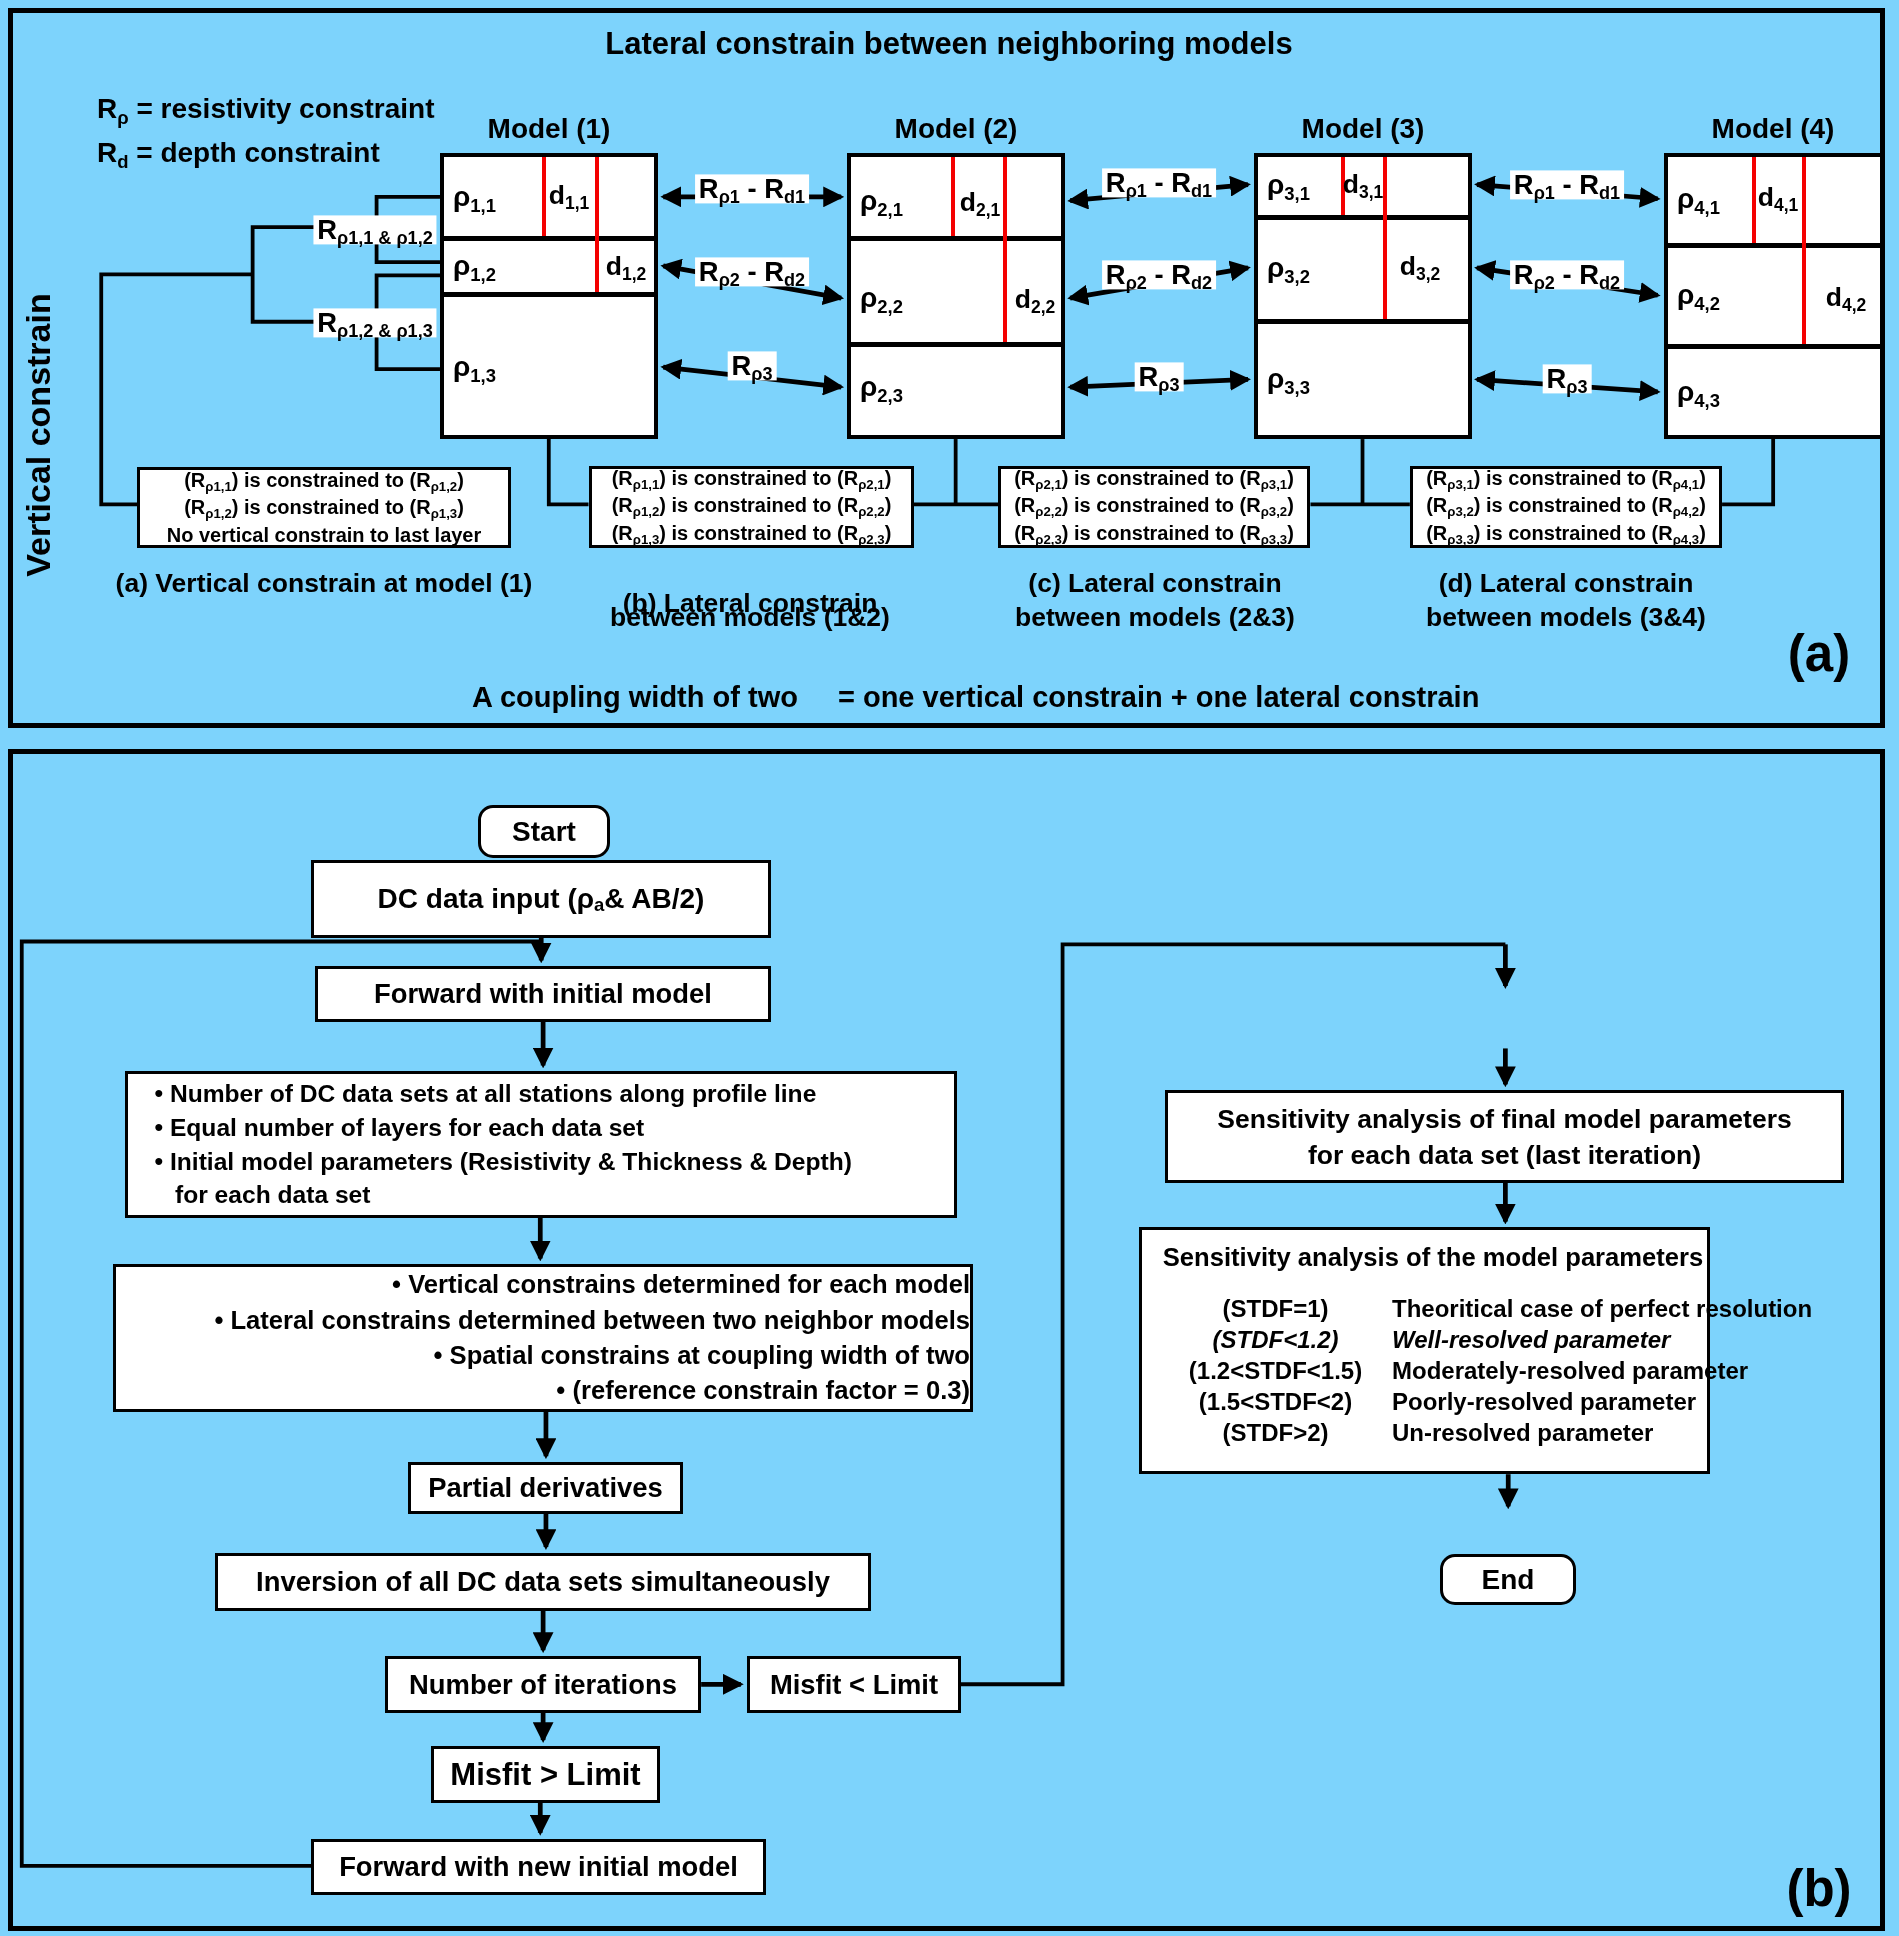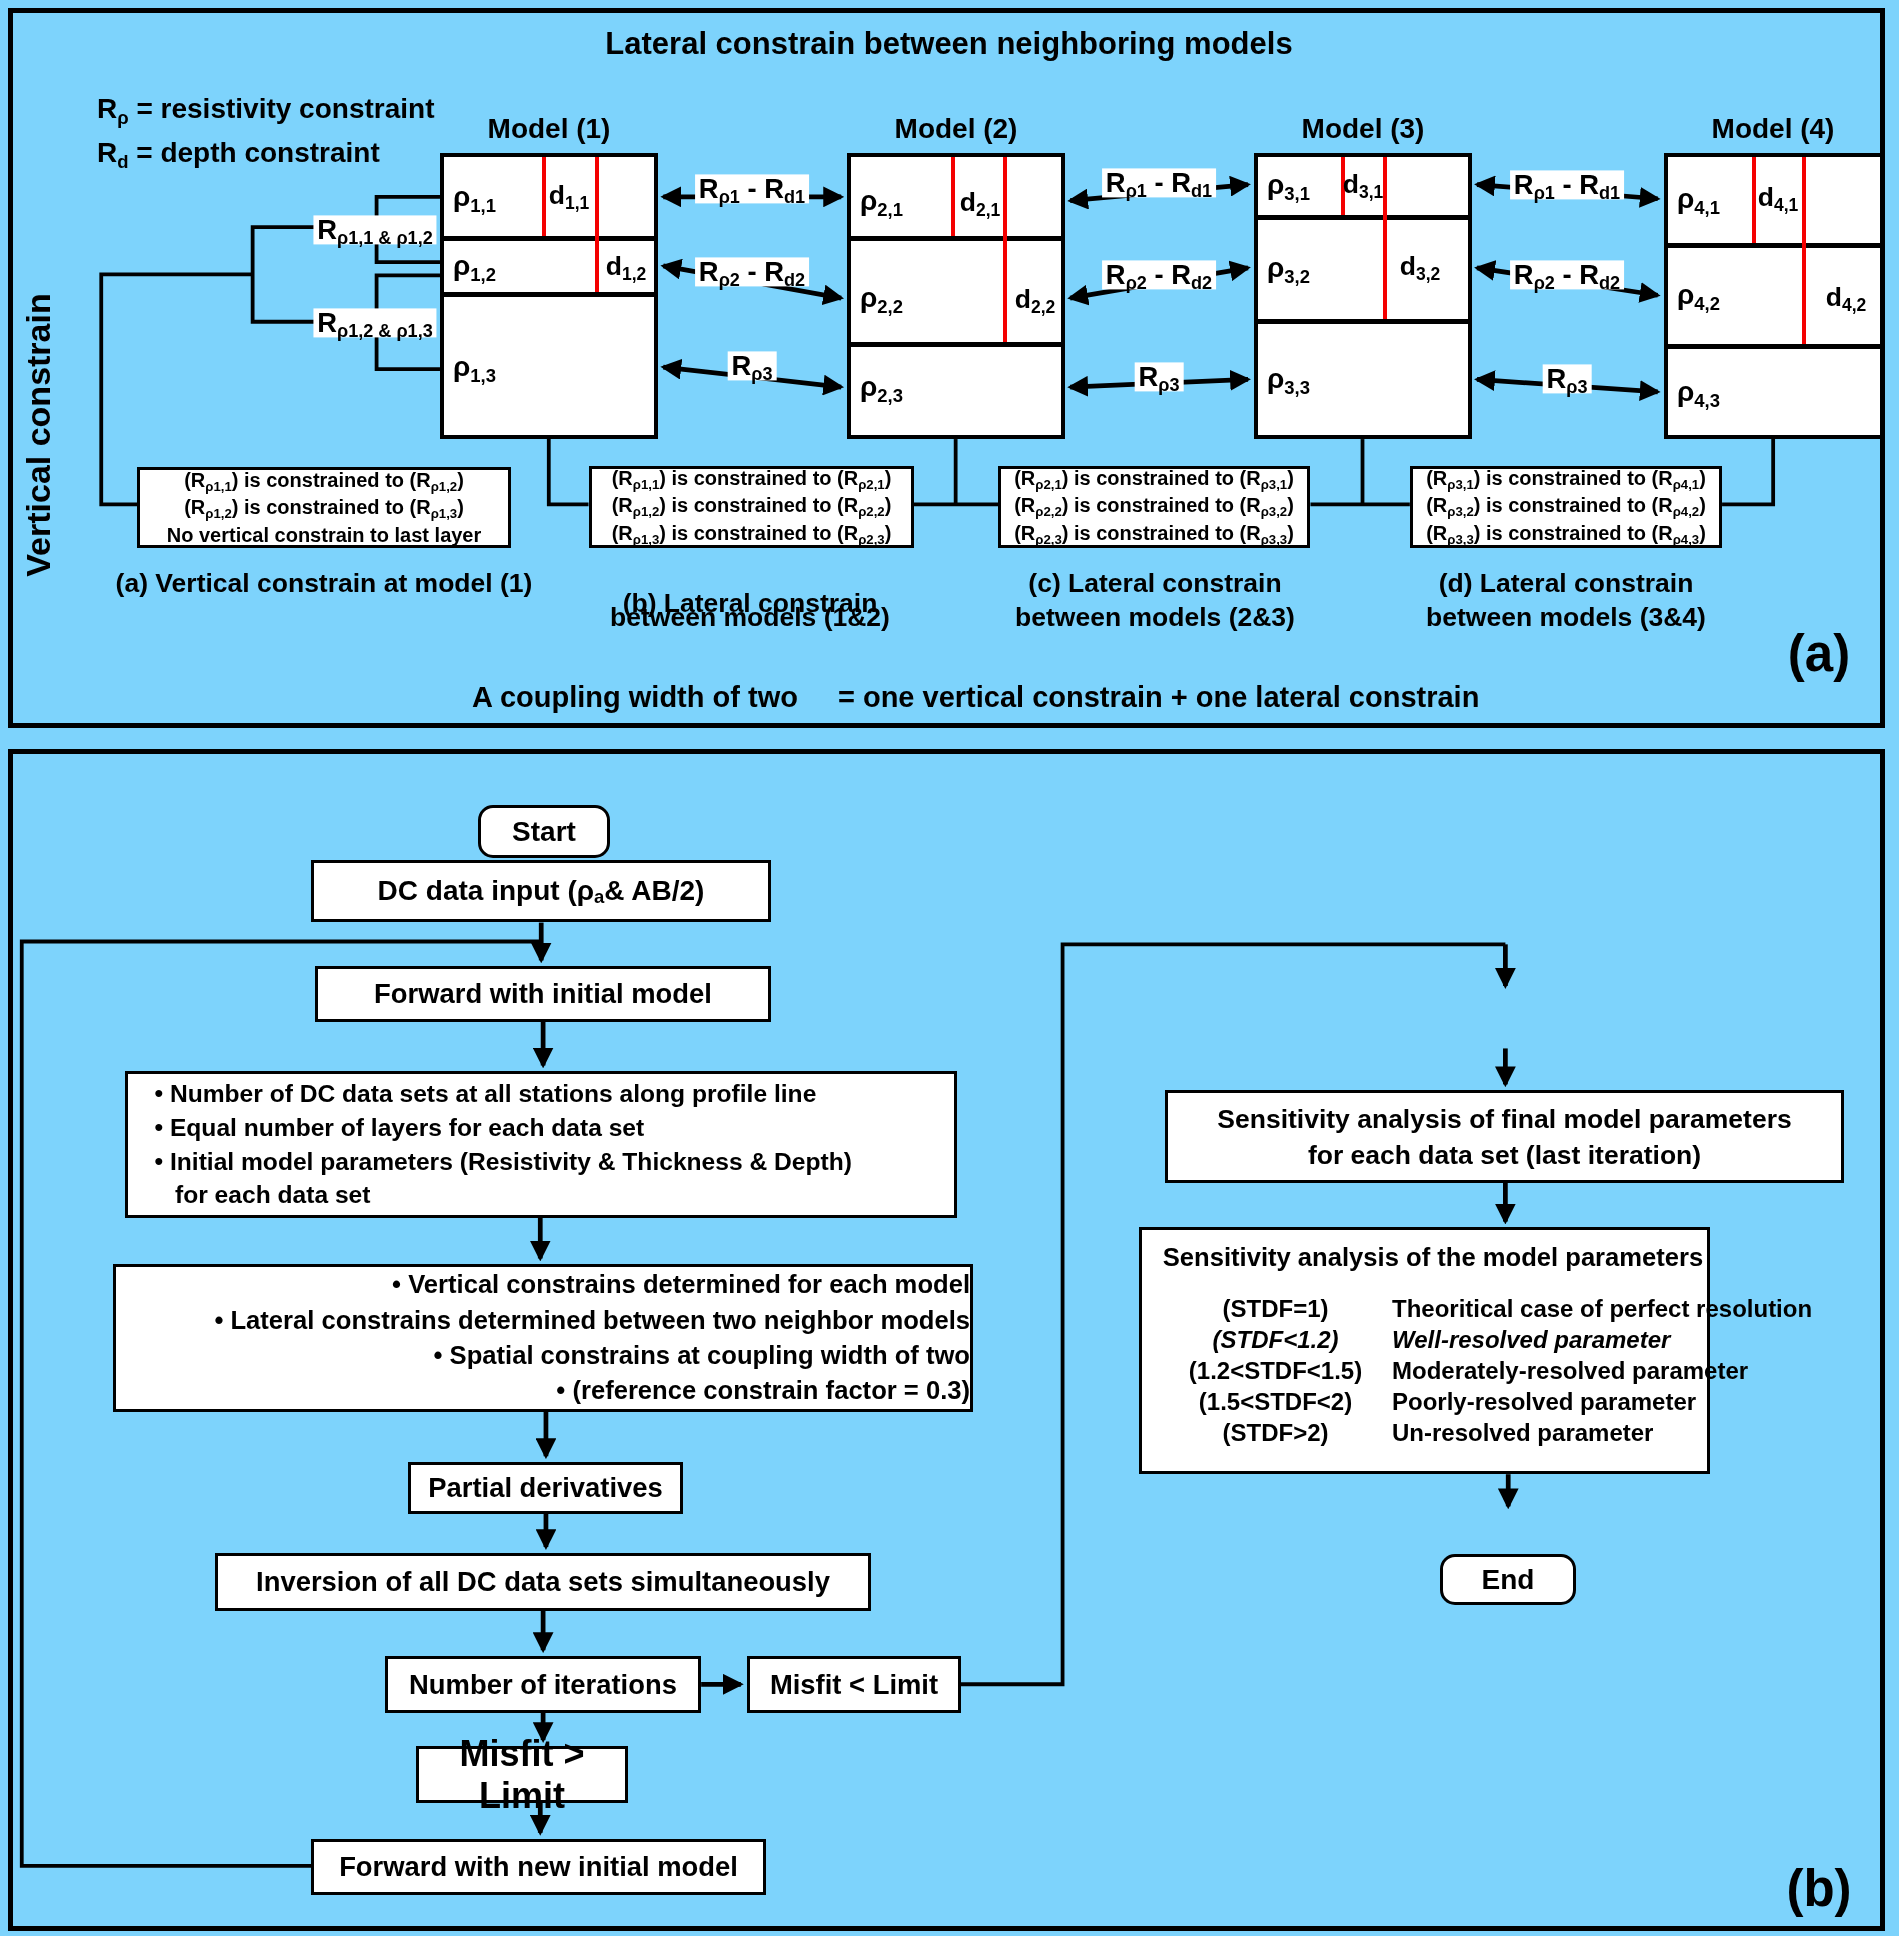--- a/index.html
+++ b/index.html
@@ -200,21 +200,21 @@
   <div class="lbl" style="left:472px;top:683px;font-size:29px;">
     <span>A coupling width of two</span><span style="display:inline-block;width:40px;"></span><span>= one vertical constrain + one lateral constrain</span>
   </div>
 
   <div class="lbl cc" style="left:1819px;top:653px;font-size:51px;">(a)</div>
 
   <div class="panel" style="left:7.6px;top:749px;width:1877px;height:1182px;"></div>
 
   <div class="flow round" style="left:478px;top:763px;width:132px;height:53px;font-size:28px;">Start</div>
 
-  <div class="flow" style="left:311px;top:860px;width:460px;height:62px;font-size:28px;">
+  <div class="flow" style="left:311px;top:860px;width:460px;height:78px;font-size:28px;">
       <span>DC data input (ρ</span>
       <span class="sb">a</span>
       <span> &amp; AB/2)</span>
     </div>
 
   <div class="flow" style="left:315px;top:966px;width:456px;height:56px;font-size:27.4px;">Forward with initial model</div>
 
   <div class="bullets" style="left:125px;top:1071px;width:832px;height:147px;font-size:24.6px;padding-left:26.5px;">
     <div>• Number of DC data sets at all stations along profile line</div>
     <div>• Equal number of layers for each data set</div>
@@ -230,21 +230,21 @@
   </div>
 
   <div class="flow" style="left:408px;top:1462px;width:275px;height:52px;font-size:27.4px;">Partial derivatives</div>
 
   <div class="flow" style="left:215px;top:1553px;width:656px;height:58px;font-size:27.4px;">Inversion of all DC data sets simultaneously</div>
 
   <div class="flow" style="left:385px;top:1656px;width:316px;height:57px;font-size:27.4px;">Number of iterations</div>
 
   <div class="flow" style="left:747px;top:1656px;width:214px;height:57px;font-size:27.4px;">Misfit &lt; Limit</div>
 
-  <div class="flow" style="left:416px;top:1746px;width:212px;height:57px;font-size:36px;">Misfit &gt; Limit</div>
+  <div class="flow" style="left:431px;top:1746px;width:229px;height:57px;font-size:31px;">Misfit &gt; Limit</div>
 
   <div class="flow" style="left:311px;top:1839px;width:455px;height:56px;font-size:27.4px;">Forward with new initial model</div>
 
 
   <div class="flow" style="left:1165px;top:1090px;width:679px;height:93px;font-size:26.5px;flex-direction:column;line-height:36px;">
     <div>Sensitivity analysis of final model parameters</div>
     <div>for each data set (last iteration)</div>
   </div>
 
   <div class="flow" style="left:1139px;top:1227px;width:571px;height:247px;flex-direction:column;justify-content:flex-start;align-items:flex-start;padding:13.2px 0 0 17px;">

